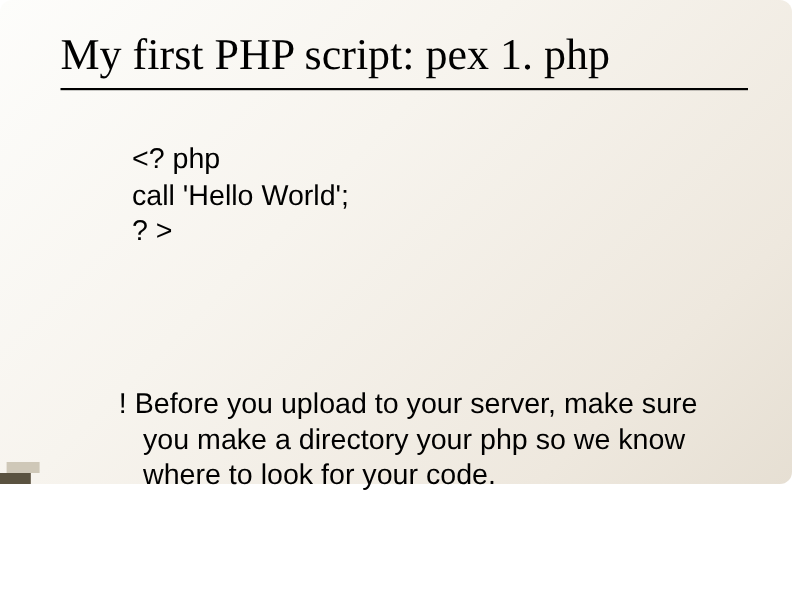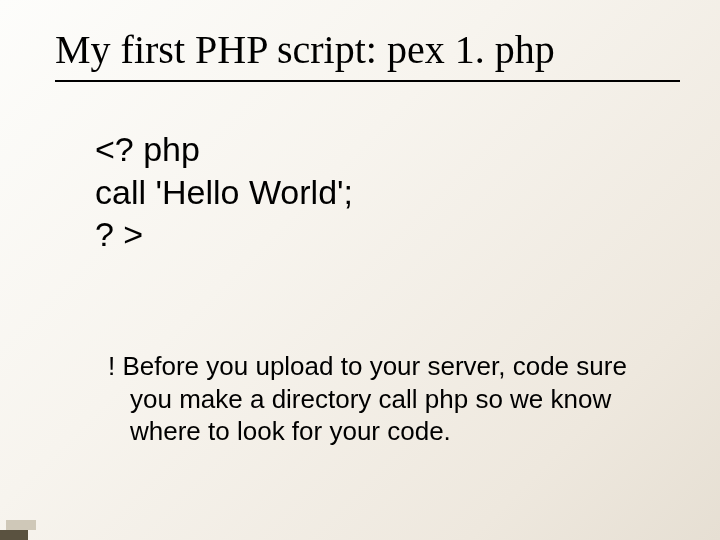--- a/index.html
+++ b/index.html
@@ -6,23 +6,24 @@
     margin: 0;
     padding: 0;
     width: 720px;
     height: 540px;
     background: #ffffff;
     overflow: hidden;
   }
   .slide {
     position: relative;
     width: 720px;
-    height: 540px;
+    height: 440px;
     background: linear-gradient(135deg, #fdfdfb 0%, #f7f4ee 40%, #eee8de 80%, #e6dfd3 100%);
     box-sizing: border-box;
+    border-radius: 11px;
   }
   .title-wrap {
     position: absolute;
     left: 55px;
     top: 28px;
     right: 40px;
   }
   .title {
     font-family: "Times New Roman", Times, serif;
     font-size: 40px;
@@ -31,25 +32,25 @@
     padding-bottom: 6px;
   }
   .title-underline {
     height: 2px;
     background: #000;
     width: 100%;
     margin-top: 2px;
   }
   .code-block {
     position: absolute;
-    left: 95px;
+    left: 120px;
     top: 128px;
     right: 50px;
     font-family: Arial, Helvetica, sans-serif;
-    font-size: 34px;
+    font-size: 26px;
     line-height: 1.25;
     color: #000;
   }
   .code-block .line {
     white-space: pre;
   }
   .note-block {
     position: absolute;
     left: 108px;
     top: 350px;
@@ -93,21 +94,21 @@
     <div class="title-underline"></div>
   </div>
 
   <div class="code-block">
     <div class="line">&lt;? php</div>
     <div class="line">call 'Hello World';</div>
     <div class="line">? &gt;</div>
   </div>
 
   <div class="note-block">
-    <div class="first">! Before you upload to your server, code sure you make a directory call php so we know where to look for your code.</div>
+    <div class="first">! Before you upload to your server, make sure you make a directory your php so we know where to look for your code.</div>
   </div>
 
   <div class="corner-accent">
     <div class="bar-light"></div>
     <div class="bar-dark"></div>
   </div>
 
 </div>
 
 </body></html>

